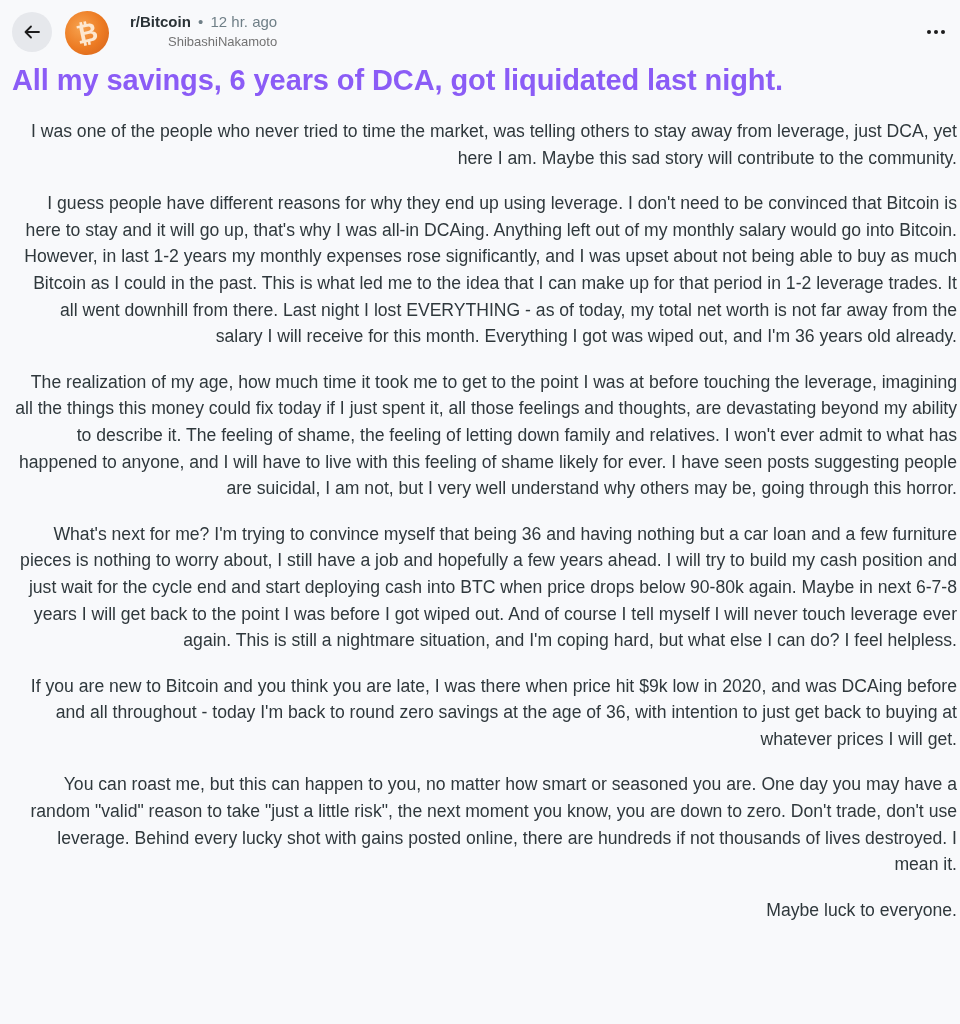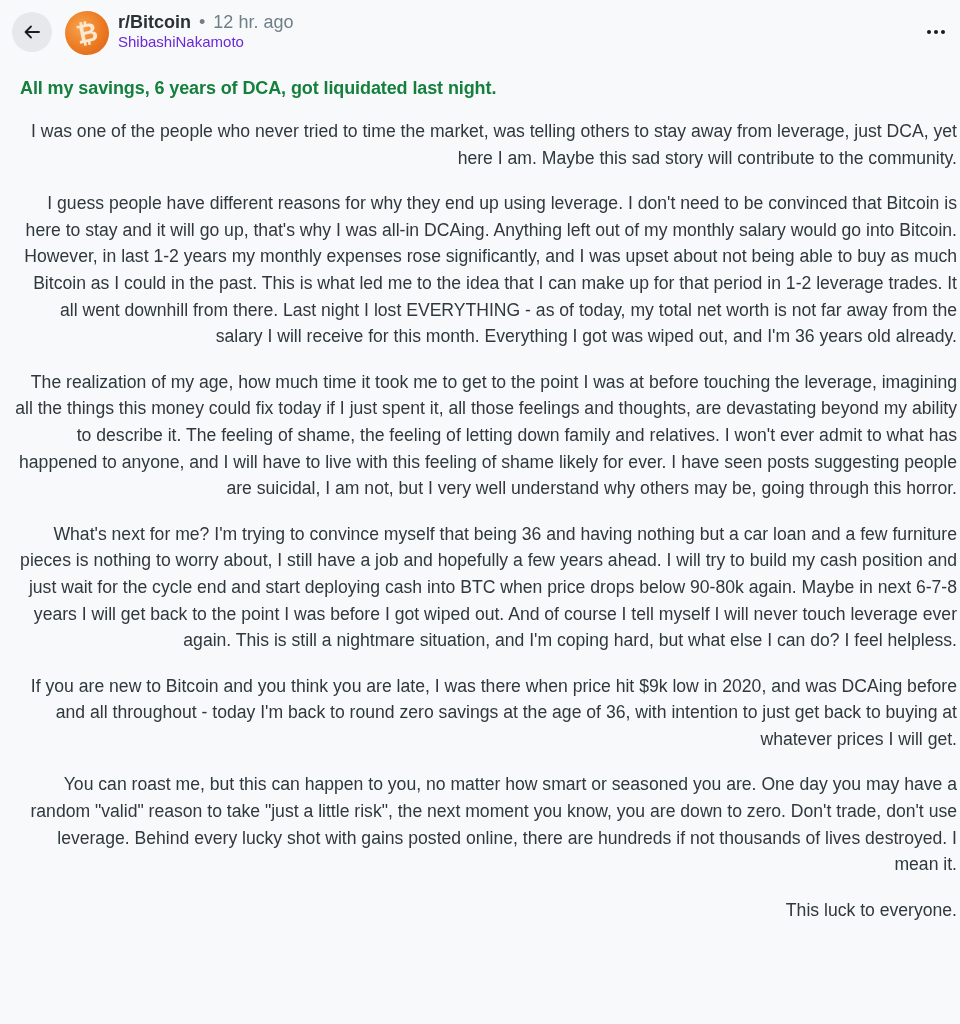--- a/index.html
+++ b/index.html
@@ -53,35 +53,37 @@
       font-family: "DejaVu Sans", sans-serif;
       transform: rotate(-12deg);
     }
     .meta {
       position: absolute;
       left: 118px;
       top: 12px;
       line-height: 20px;
     }
     .meta-line1 {
-      font-size: 18px;
+      font-size: 15px;
       color: #5c6c74;
       white-space: nowrap;
+      margin-left: 12px;
     }
     .subreddit {
       font-weight: bold;
       color: #2a3236;
       cursor: pointer;
     }
     .dot { color: #6f7f87; margin: 0 3px; }
     .time { color: #6f7f87; }
     .username {
-      font-size: 15px;
-      color: #6d28d9;
+      font-size: 13px;
+      color: #737373;
       cursor: pointer;
+      text-align: right;
     }
     .more-btn {
       position: absolute;
       right: 12px;
       top: 20px;
       width: 24px;
       height: 24px;
       display: flex;
       align-items: center;
       justify-content: center;
@@ -89,24 +91,24 @@
     }
     .more-btn span {
       width: 4px; height: 4px; border-radius: 50%;
       background: #1c1c1c; margin: 0 1.5px; display: inline-block;
     }
     .title {
       position: absolute;
       left: 12px;
       top: 62px;
       width: 940px;
-      margin: 8px;
-      font-size: 18px;
+      margin: 0;
+      font-size: 29px;
       font-weight: bold;
-      color: #15803d;
+      color: #8b5cf6;
       line-height: 36px;
       letter-spacing: -0.1px;
     }
     .body {
       position: absolute;
       left: 12px;
       top: 118px;
       width: 945px;
       text-align: right;
     }
@@ -151,14 +153,14 @@
 
 <h1 class="title">All my savings, 6 years of DCA, got liquidated last night.</h1>
 
 <div class="body">
   <p>I was one of the people who never tried to time the market, was telling others to stay away from leverage, just DCA, yet here I am. Maybe this sad story will contribute to the community.</p>
   <p>I guess people have different reasons for why they end up using leverage. I don't need to be convinced that Bitcoin is here to stay and it will go up, that's why I was all-in DCAing. Anything left out of my monthly salary would go into Bitcoin. However, in last 1-2 years my monthly expenses rose significantly, and I was upset about not being able to buy as much Bitcoin as I could in the past. This is what led me to the idea that I can make up for that period in 1-2 leverage trades. It all went downhill from there. Last night I lost EVERYTHING - as of today, my total net worth is not far away from the salary I will receive for this month. Everything I got was wiped out, and I'm 36 years old already.</p>
   <p>The realization of my age, how much time it took me to get to the point I was at before touching the leverage, imagining all the things this money could fix today if I just spent it, all those feelings and thoughts, are devastating beyond my ability to describe it. The feeling of shame, the feeling of letting down family and relatives. I won't ever admit to what has happened to anyone, and I will have to live with this feeling of shame likely for ever. I have seen posts suggesting people are suicidal, I am not, but I very well understand why others may be, going through this horror.</p>
   <p>What's next for me? I'm trying to convince myself that being 36 and having nothing but a car loan and a few furniture pieces is nothing to worry about, I still have a job and hopefully a few years ahead. I will try to build my cash position and just wait for the cycle end and start deploying cash into BTC when price drops below 90-80k again. Maybe in next 6-7-8 years I will get back to the point I was before I got wiped out. And of course I tell myself I will never touch leverage ever again. This is still a nightmare situation, and I'm coping hard, but what else I can do? I feel helpless.</p>
   <p>If you are new to Bitcoin and you think you are late, I was there when price hit $9k low in 2020, and was DCAing before and all throughout - today I'm back to round zero savings at the age of 36, with intention to just get back to buying at whatever prices I will get.</p>
   <p>You can roast me, but this can happen to you, no matter how smart or seasoned you are. One day you may have a random "valid" reason to take "just a little risk", the next moment you know, you are down to zero. Don't trade, don't use leverage. Behind every lucky shot with gains posted online, there are hundreds if not thousands of lives destroyed. I mean it.</p>
-  <p>This luck to everyone.</p>
+  <p>Maybe luck to everyone.</p>
 </div>
 
 </body></html>

